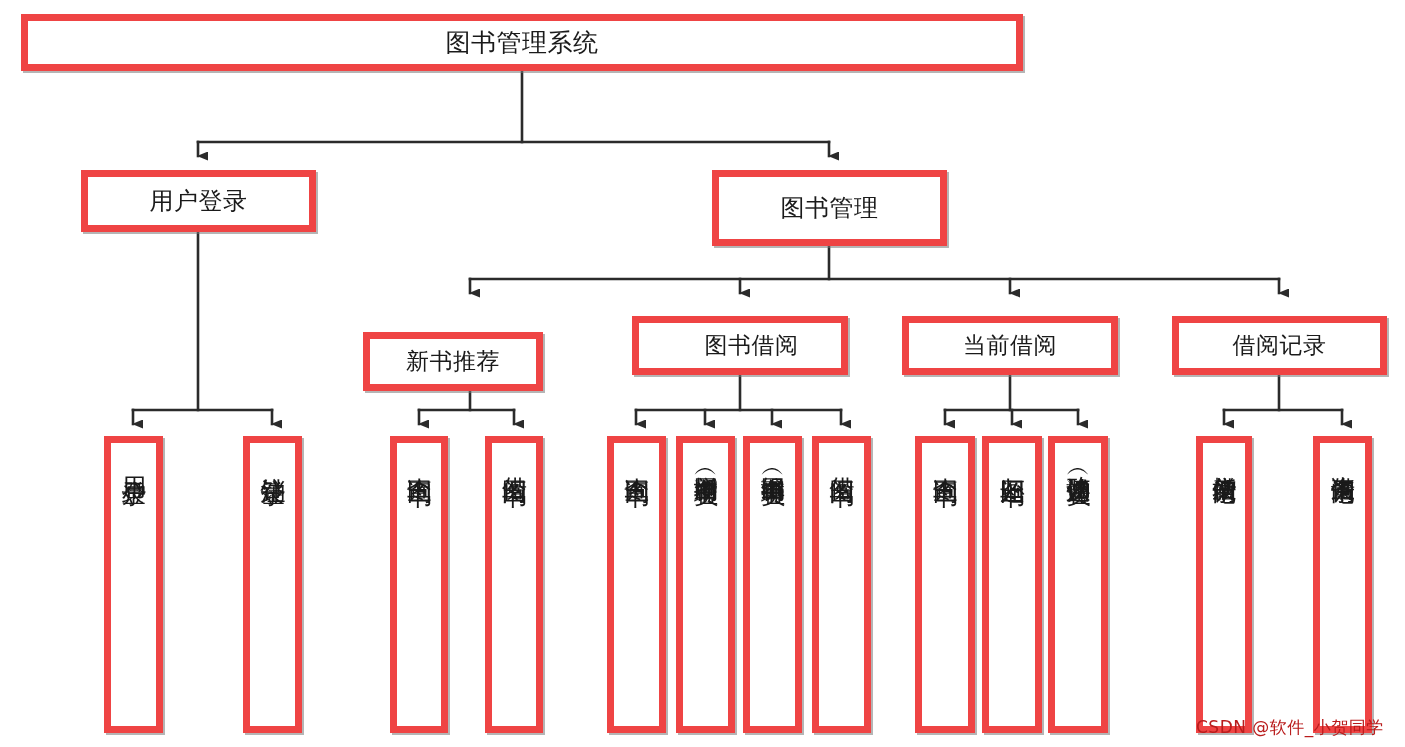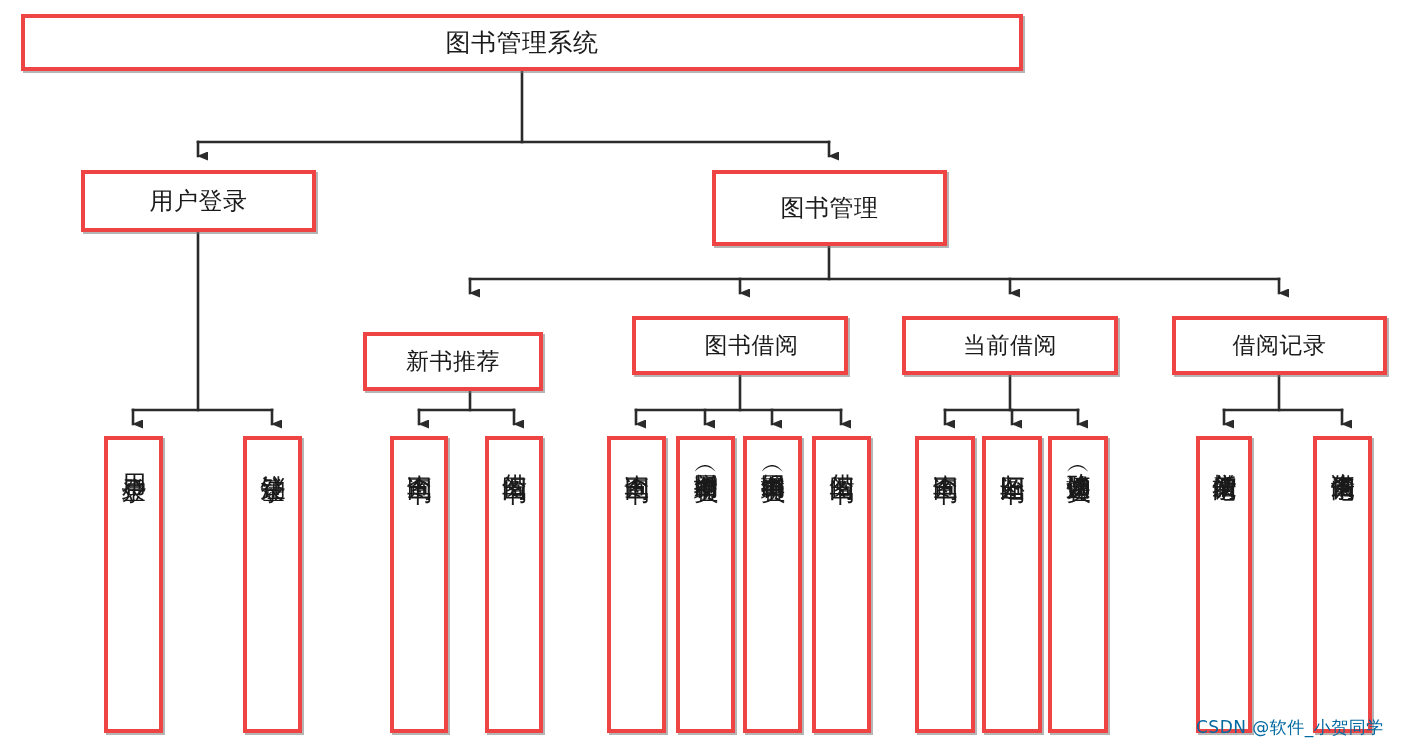--- a/index.html
+++ b/index.html
@@ -7,21 +7,21 @@
   body{
     font-family:"DejaVu Sans","Liberation Sans",sans-serif;
     width:1405px;height:747px;position:relative;overflow:hidden;
   }
   #diagram-root{position:absolute;left:0;top:0;width:1405px;height:747px;}
   #edge-layer{position:absolute;left:0;top:0;width:1405px;height:747px;}
   .node{
     position:absolute;
     box-sizing:border-box;
     background:#ffffff;
-    border:4px solid #ef4444;
+    border:7px solid #ef4444;
     box-shadow:2px 2px 0 rgba(120,120,120,0.55);
     display:flex;
     align-items:center;
     justify-content:center;
     color:#1a1a1a;
   }
   .node .label{
     display:block;
     text-align:center;
     line-height:1.18;
@@ -38,21 +38,21 @@
     writing-mode:vertical-rl;
     text-orientation:upright;
     font-size:25px;
     line-height:1.12;
     letter-spacing:2px;
     white-space:nowrap;
   }
   .node.leaf.tall-text .label{font-size:24px;letter-spacing:1px;}
   #watermark{
     position:absolute;
-    color:#0369a1;
+    color:#b91c1c;
     font-size:17px;
     white-space:nowrap;
     letter-spacing:0.5px;
     font-family:"DejaVu Sans","Liberation Sans",sans-serif;
   }
 </style>
 </head>
 <body>
 
 <div id="diagram-root">

